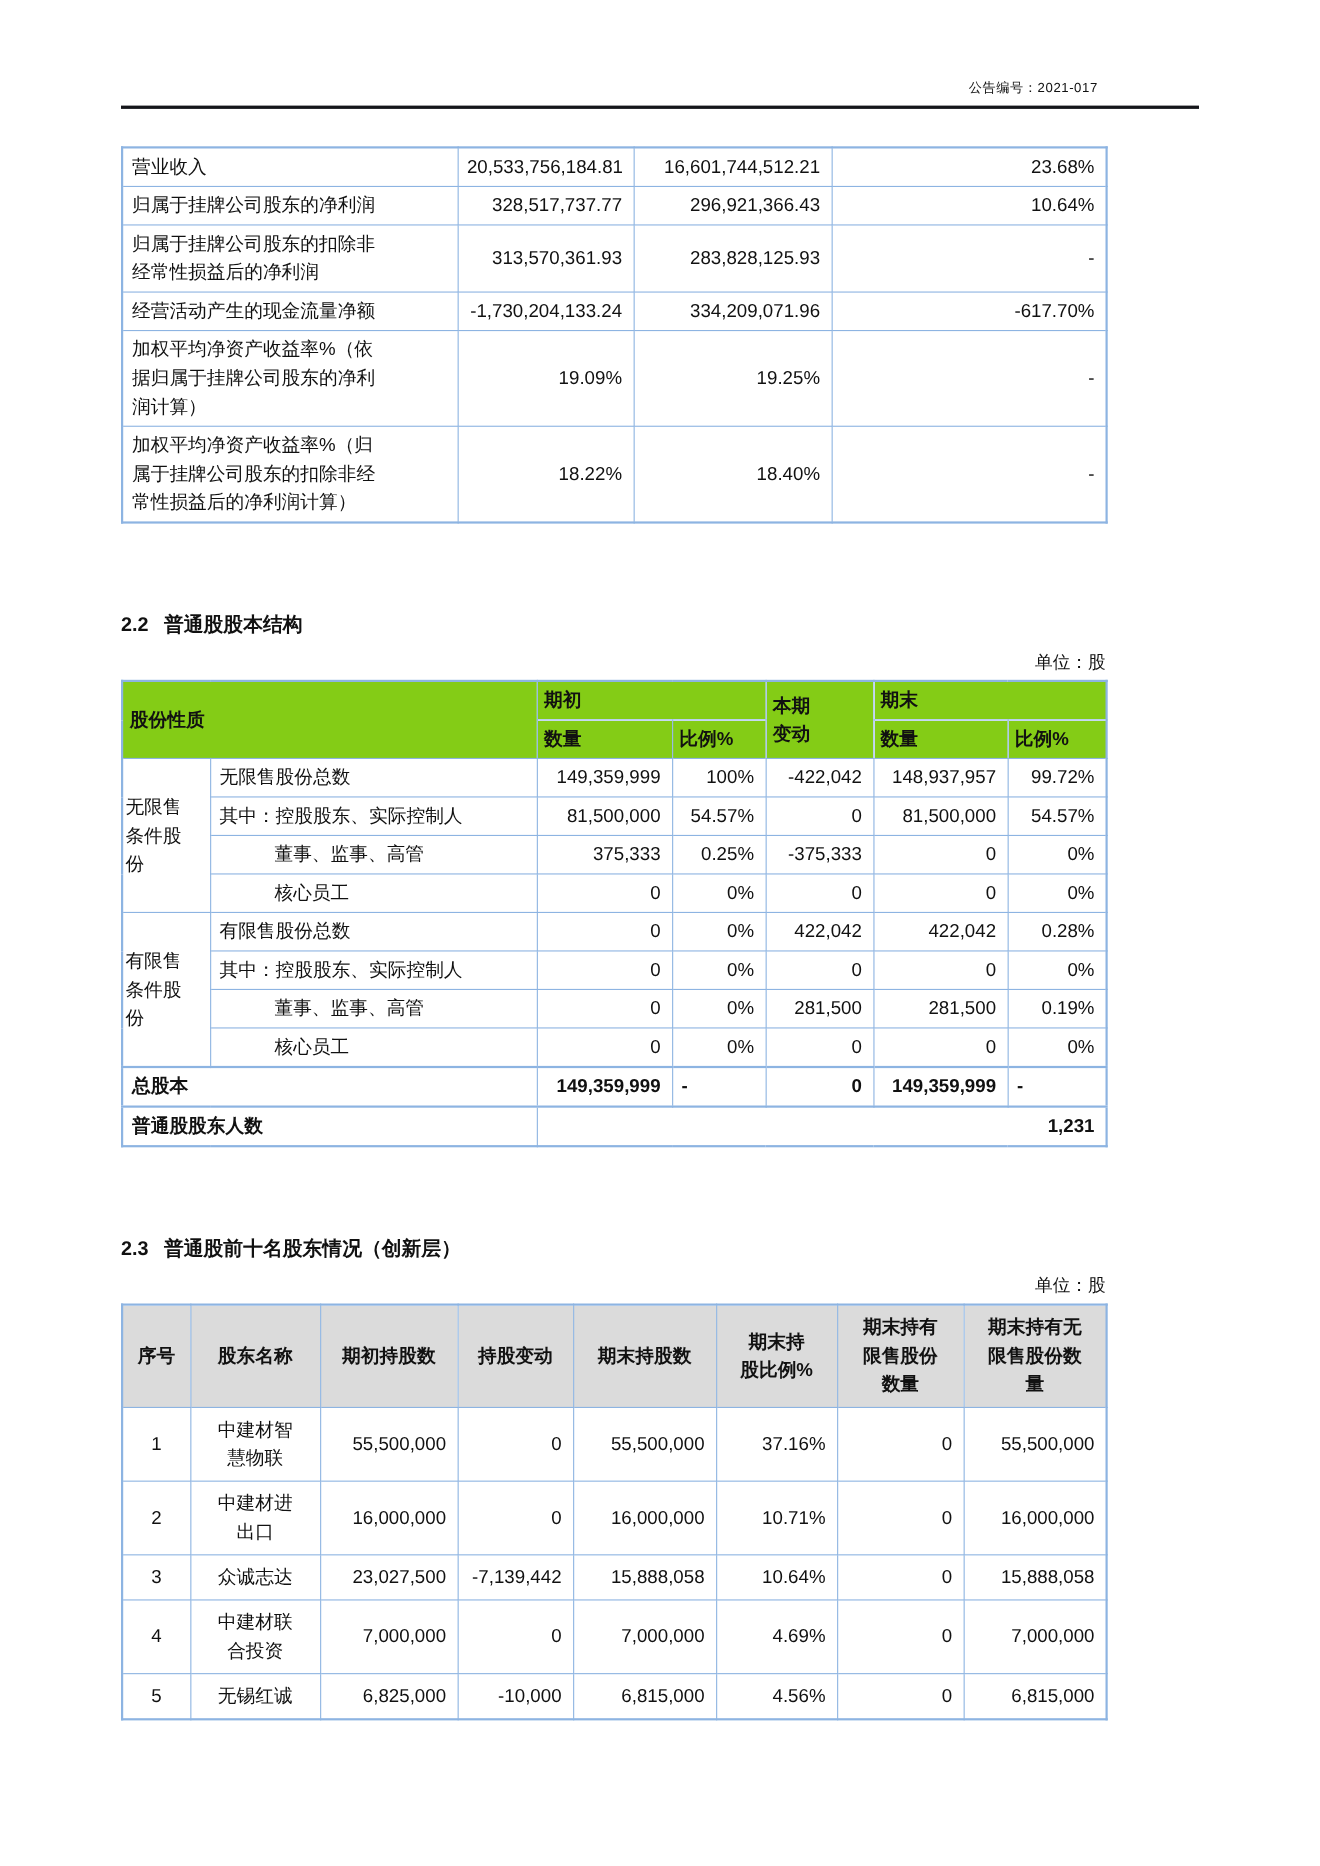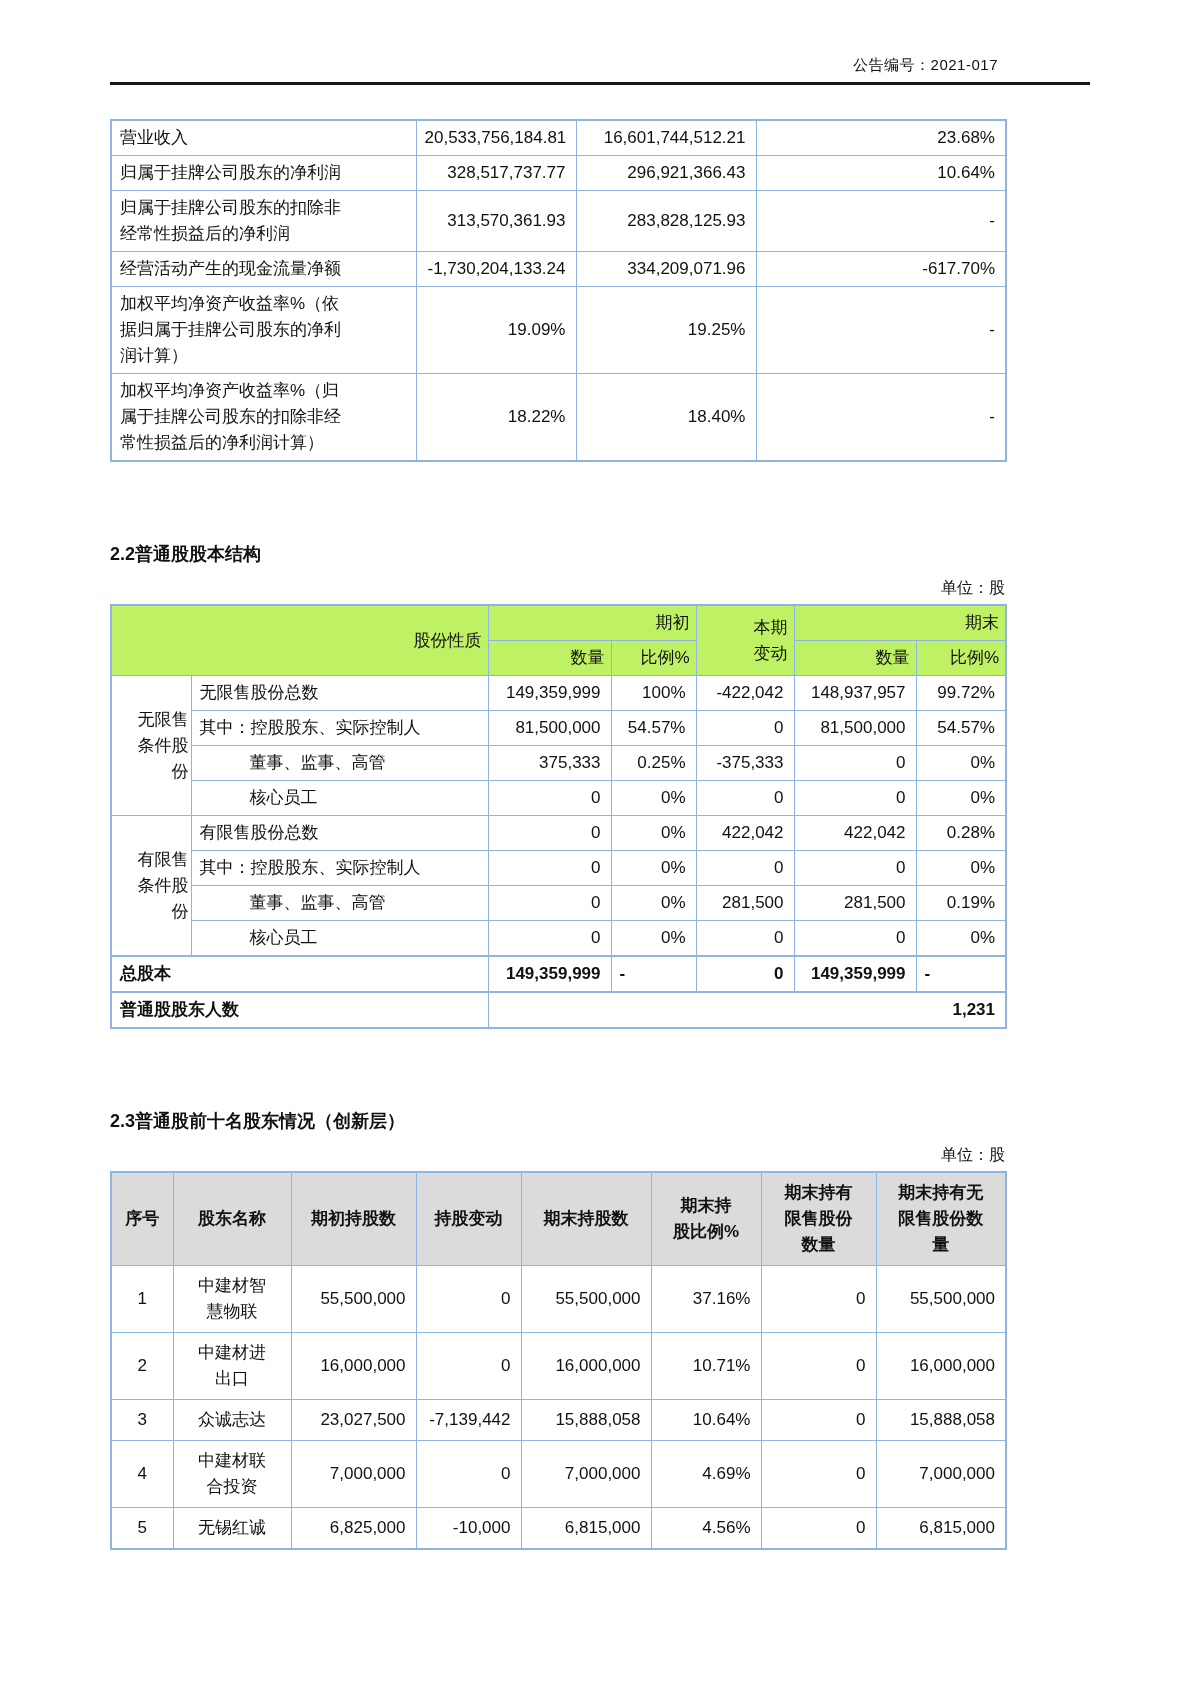--- a/index.html
+++ b/index.html
@@ -8,24 +8,24 @@
     width: 1200px; height: 1696px;
     background: #ffffff;
     color: #111111;
     font-family: "Liberation Sans", "DejaVu Sans", sans-serif;
     overflow: hidden;
   }
   .content { padding-left: 110px; }
 
   .announce {
     width: 980px;
-    margin-top: 56px;
+    margin-top: 72px;
     text-align: right;
     padding-right: 92px;
-    font-size: 15px;
+    font-size: 12px;
     letter-spacing: 0.5px;
   }
   .doc-rule { width: 980px; height: 3px; background: #15161a; margin-top: 7px; }
 
   table.data {
     width: 895px;
     border-collapse: collapse;
     table-layout: fixed;
     border: 2px solid #8DB4E2;
   }
@@ -39,27 +39,27 @@
   }
 
   
   .t1 { margin-top: 34px; border-radius: 22px; }
   .t1 td { padding: 4px 8px; }
   .t1 td.lbl { text-align: left; }
   .t1 td.num { text-align: right; padding-right: 10px; margin-left: 44px; }
 
   
   .section-heading { margin-top: 80px; font-size: 18px; font-weight: bold; }
-  .section-heading .sec-num { }
+  .section-heading .sec-num { margin-right: 14px; }
   .unit { width: 895px; text-align: right; font-size: 16px; margin-top: 12px; margin-bottom: 5px; }
 
   
-  .t22 th { background: #bef264; font-weight: normal; text-align: right; padding: 4px 6px; }
+  .t22 th { background: #84cc16; font-weight: bold; text-align: left; padding: 4px 6px; }
   .t22 td { padding: 4px 8px; }
-  .t22 td.group { text-align: right; padding: 4px 2px; }
+  .t22 td.group { text-align: left; padding: 4px 2px; }
   .t22 td.sub { text-align: left; }
   .t22 td.sub.indent { padding-left: 58px; }
   .t22 td.num { text-align: right; padding-right: 10px; }
   .t22 tr.total-row td { font-weight: bold; border-top: 2px solid #8DB4E2; }
   .t22 td.center { text-align: left; }
   .t22 td.bold { font-weight: bold; }
 
   
   .t23 th { background: #DBDBDB; font-weight: bold; text-align: center; padding: 7px 4px; line-height: 28px; }
   .t23 td { padding: 7px 6px; line-height: 28px; }

